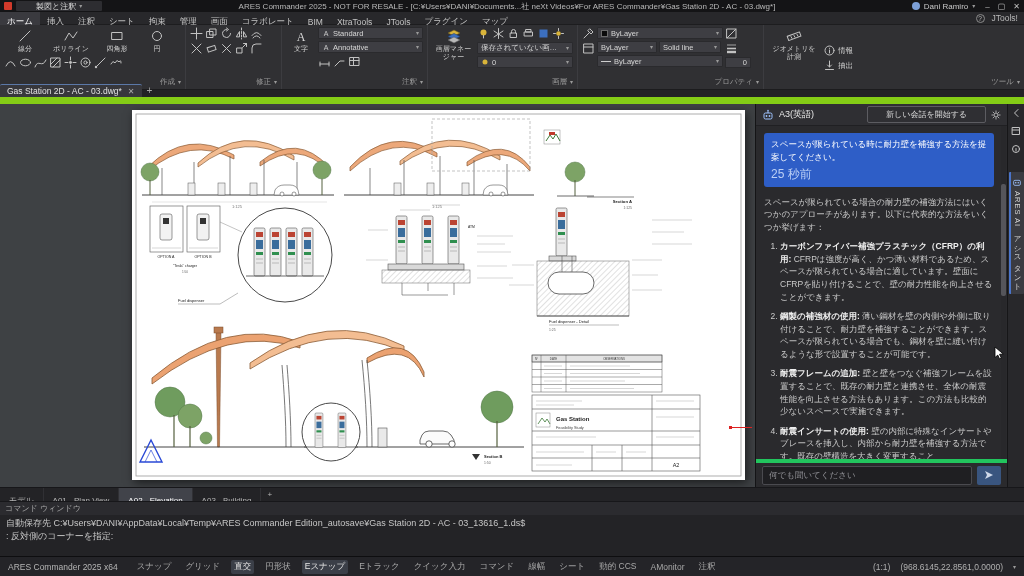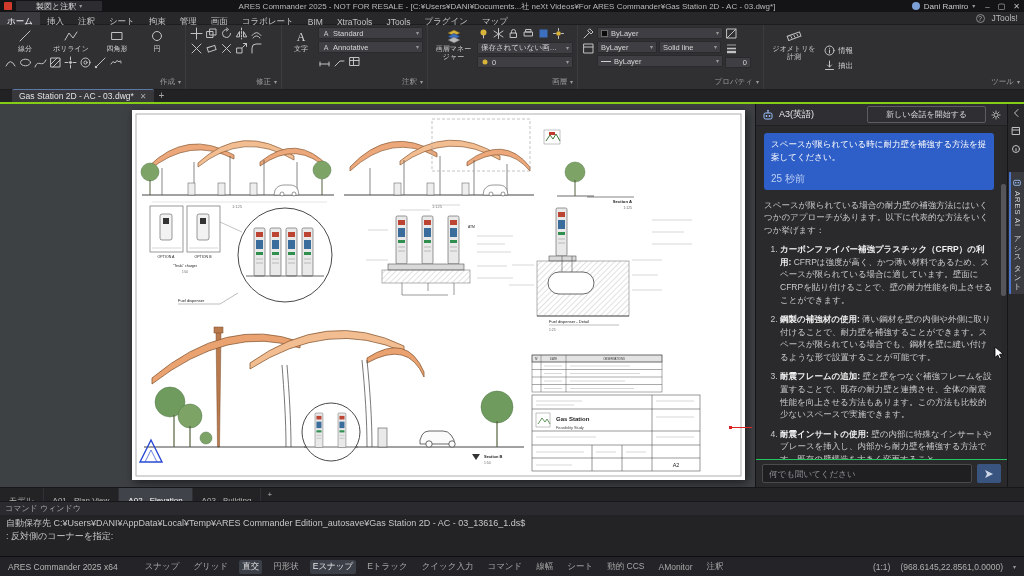--- a/index.html
+++ b/index.html
@@ -31,64 +31,64 @@
 .sicon{width:16px;height:16px;display:flex;align-items:center;justify-content:center}
 .tinyicon{width:13px;height:13px;display:flex;align-items:center;justify-content:center}
 .st{stroke:#c2c2c2;fill:none;stroke-width:1;stroke-linecap:round;stroke-linejoin:round}
 .combo{background:#3e3e43;border:1px solid #2a2a2d;height:12px;display:flex;align-items:center;gap:3px;padding:0 3px;font-size:7.5px;color:#d6d6d6;border-radius:1px;white-space:nowrap;overflow:hidden}
 .combo .caret{margin-left:auto}
 .chip{width:7px;height:7px;background:#0b0b0b;border:1px solid #6b6b6b;flex:none}
 .dash{width:10px;height:1px;background:#cfcfcf;flex:none}
 .hbtn{display:flex;align-items:center;gap:3px;font-size:7.5px;color:#cfcfcf;padding:1px 2px}
 .field{background:#3e3e43;border:1px solid #2a2a2d;height:11px;width:26px;font-size:7.5px;color:#d6d6d6;display:flex;align-items:center;justify-content:flex-end;padding:0 3px}
 
-.doctabs{height:14px;background:#222225;display:flex;align-items:flex-end;padding-left:12px;border-bottom:2px solid #84cc16;flex:none}
+.doctabs{height:14px;background:#222225;display:flex;align-items:flex-end;padding-left:0;border-bottom:7px solid #84cc16;flex:none}
 .doctab{height:13px;background:#37373c;border-top:1px solid #5b78a8;display:flex;align-items:center;gap:6px;padding:0 7px;font-size:8.5px;color:#e2e2e2;border-radius:2px 2px 0 0}
 .doctab .x{color:#a9a9a9;font-size:8px}
 .addtab{width:16px;height:13px;color:#a9a9a9;display:flex;align-items:center;justify-content:center;font-size:10px}
 
 .main{flex:1;display:flex;min-height:0}
 .canvas{flex:1;position:relative;background:#3e4144;overflow:hidden}
 .sheet{position:absolute;left:132px;top:6px;width:613px;height:370px;background:#fff;box-shadow:2px 3px 9px rgba(0,0,0,.55)}
 .sheet svg{display:block;width:100%;height:100%}
 .redmark{position:absolute;left:731px;top:323px;width:21px;height:1px;background:#d22;z-index:5}
 .redmark::before{content:"";position:absolute;left:-2px;top:-1px;width:3px;height:3px;background:#d22}
 
 .ai{width:252px;background:#2a2a2d;border-left:1px solid #141416;display:flex;flex-direction:column;flex:none}
 .ai-head{height:22px;display:flex;align-items:center;gap:5px;padding:0 6px;background:#2f2f33;border-bottom:1px solid #202023;flex:none}
 .ai-title{font-size:9px;color:#e6e6e6;white-space:nowrap}
 .ai-newchat{margin-left:auto;border:1px solid #5c5c61;border-radius:2px;padding:2px 18px;font-size:8px;color:#dcdcdc;background:transparent;white-space:nowrap}
 .ai-msgs{flex:1;overflow:hidden;padding:7px 13px 0 8px;position:relative;min-height:0}
 .user-bubble{background:#2e5ec7;border-radius:3px;padding:5px 7px 4px;color:#fff;font-size:8.5px;line-height:1.5}
-.user-time{font-size:10px;color:#bcd0f5;margin-top:7px}
+.user-time{font-size:12px;color:#bcd0f5;margin-top:1px}
 .ai-resp{margin-top:9px;color:#cbcbcb;font-size:8.5px;line-height:1.48}
 .ai-resp ol{margin:7px 0 0;padding-left:16px}
 .ai-resp li{margin-bottom:7px}
 .ai-resp b{color:#eeeeee}
 .scrollbar{position:absolute;right:1px;top:0;bottom:0;width:5px;background:#28282b}
 .scroll-thumb{position:absolute;right:0;top:58px;width:5px;height:112px;background:#55555a;border-radius:2px}
-.ai-input{height:28px;display:flex;align-items:center;gap:5px;padding:0 6px;border-top:1px solid #22c55e;flex:none}
+.ai-input{height:28px;display:flex;align-items:center;gap:5px;padding:0 6px;border-top:4px solid #22c55e;flex:none}
 .ai-input input{flex:1;height:19px;background:#1f1f22;border:1px solid #4a4a4f;border-radius:2px;color:#ddd;font-size:8.5px;padding:0 6px;font-family:inherit;outline:none}
 .ai-input input::placeholder{color:#8f8f94}
 .send{width:24px;height:19px;background:#39557f;border-radius:2px;display:flex;align-items:center;justify-content:center;flex:none}
 
 .strip{width:17px;background:#28282b;border-left:1px solid #161618;display:flex;flex-direction:column;align-items:center;padding-top:4px;gap:8px;flex:none}
 .strip-tab{width:15px;background:#3a3b41;border-left:2px solid #4a74c9;border-radius:1px;padding:5px 0 6px;display:flex;flex-direction:column;align-items:center;gap:4px;margin-top:10px}
 .vtext{writing-mode:vertical-rl;font-size:7.5px;color:#d6d6d6;letter-spacing:1px}
 
 .sheettabs{height:14px;background:#232326;display:flex;align-items:stretch;font-size:8px;color:#b5b5b5;border-top:1px solid #17171a;flex:none}
 .stab{padding:12px 9px;display:flex;align-items:center;border-right:1px solid #303034}
 .stab.active{background:#41434a;color:#fff}
 
 .cmd{height:55px;background:#232326;display:flex;flex-direction:column;border-top:1px solid #17171a;flex:none}
 .cmd-head{height:13px;background:#2b2b2f;font-size:8px;color:#a6a6a6;display:flex;align-items:center;padding:0 5px;flex:none}
 .cmd-body{flex:1;padding:2px 6px;font-size:9px;color:#c6c6c6;line-height:13px;white-space:nowrap;overflow:hidden}
 
 .statusbar{height:20px;background:#242428;border-top:1px solid #0e0e10;display:flex;align-items:center;padding:0 8px;font-size:8.5px;color:#a8a8a8;gap:8px;flex:none}
-.sb-left{color:#b5b5b5;margin-right:16px;white-space:nowrap}
+.sb-left{color:#b5b5b5;margin-right:8px;white-space:nowrap}
 .toggle{padding:1px 3px;border-radius:2px;white-space:nowrap}
 .toggle.on{background:#3b3f48;color:#e6e6e6}
 .sb-right{margin-left:auto;display:flex;gap:10px;align-items:center;color:#b0b0b0;white-space:nowrap}
 .cursor{position:absolute;left:994px;top:346px;z-index:99}
 </style>
 </head>
 <body>
 
 <div class="app">
 

